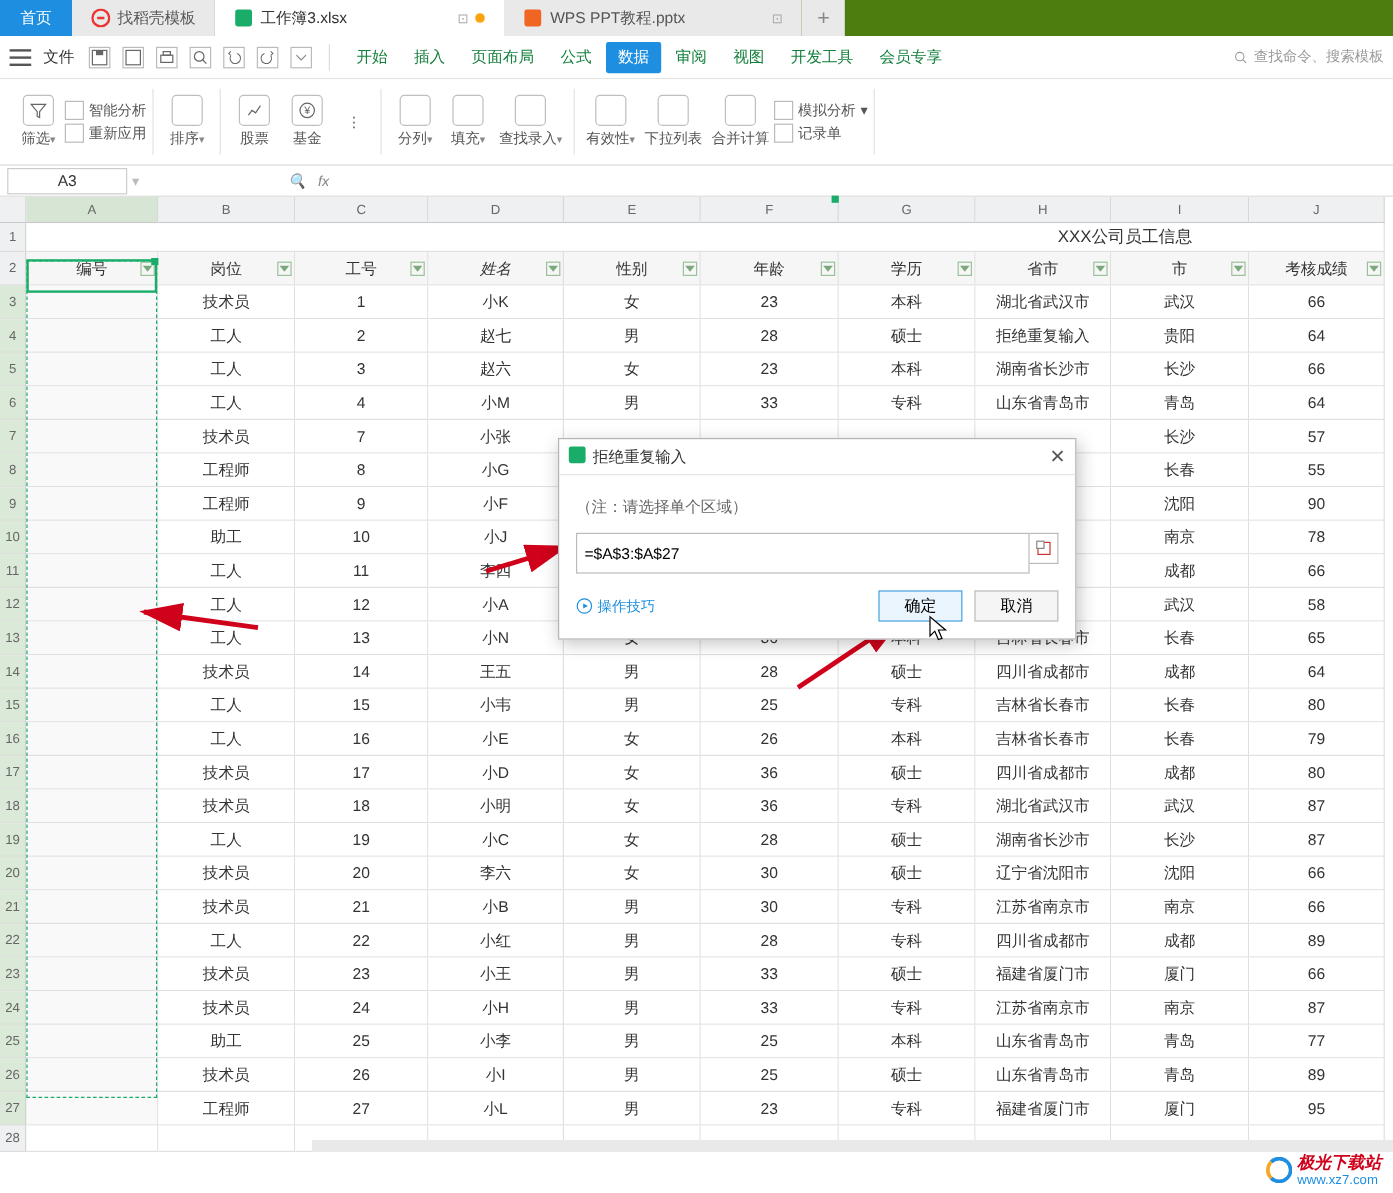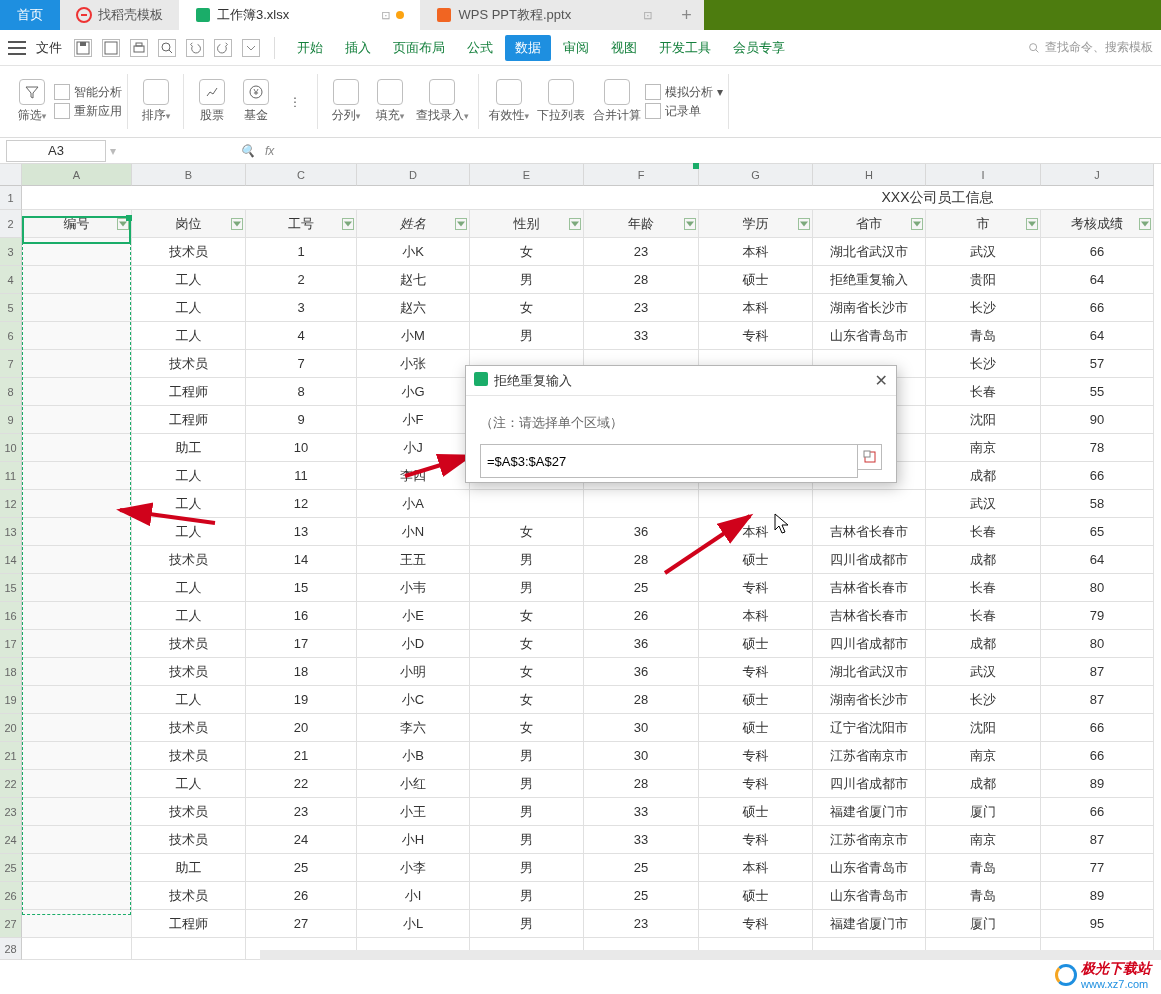--- a/index.html
+++ b/index.html
@@ -664,20 +664,33 @@
     <div class="dlg-input">
       <input value="=$A$3:$A$27" style="">
       <div class="picker">
         <svg width="14" height="14">
             <rect x="2" y="2" width="10" height="10" fill="none" stroke="#c33"></rect>
             <rect x="1" y="1" width="6" height="6" fill="#fff" stroke="#888"></rect>
           </svg>
       </div>
     </div>
   </div>
+  <div class="dlg-foot">
+    <div class="tips">
+      <svg width="14" height="14">
+          <circle cx="7" cy="7" r="6" fill="none" stroke="#1e8fe0"></circle>
+          <path d="M6 5l4 2-4 2z" fill="#1e8fe0"></path>
+        </svg>
+      <span>操作技巧</span>
+    </div>
+    <div class="btns">
+      <button class="dlg-btn primary">确定</button>
+      <button class="dlg-btn">取消</button>
+    </div>
+  </div>
 </div>
 
 <svg class="arrow-red" style="left:110px;top:498px" width="110" height="40">
   <defs>
       <marker id="ah1" markerWidth="10" markerHeight="10" refX="8" refY="3" orient="auto">
         <path d="M0,0 L9,3 L0,6 z" fill="#d0021b"></path>
       </marker>
     </defs>
   <path d="M105 25 L10 12" stroke="#d0021b" stroke-width="4" marker-end="url(#ah1)"></path>
 </svg>

